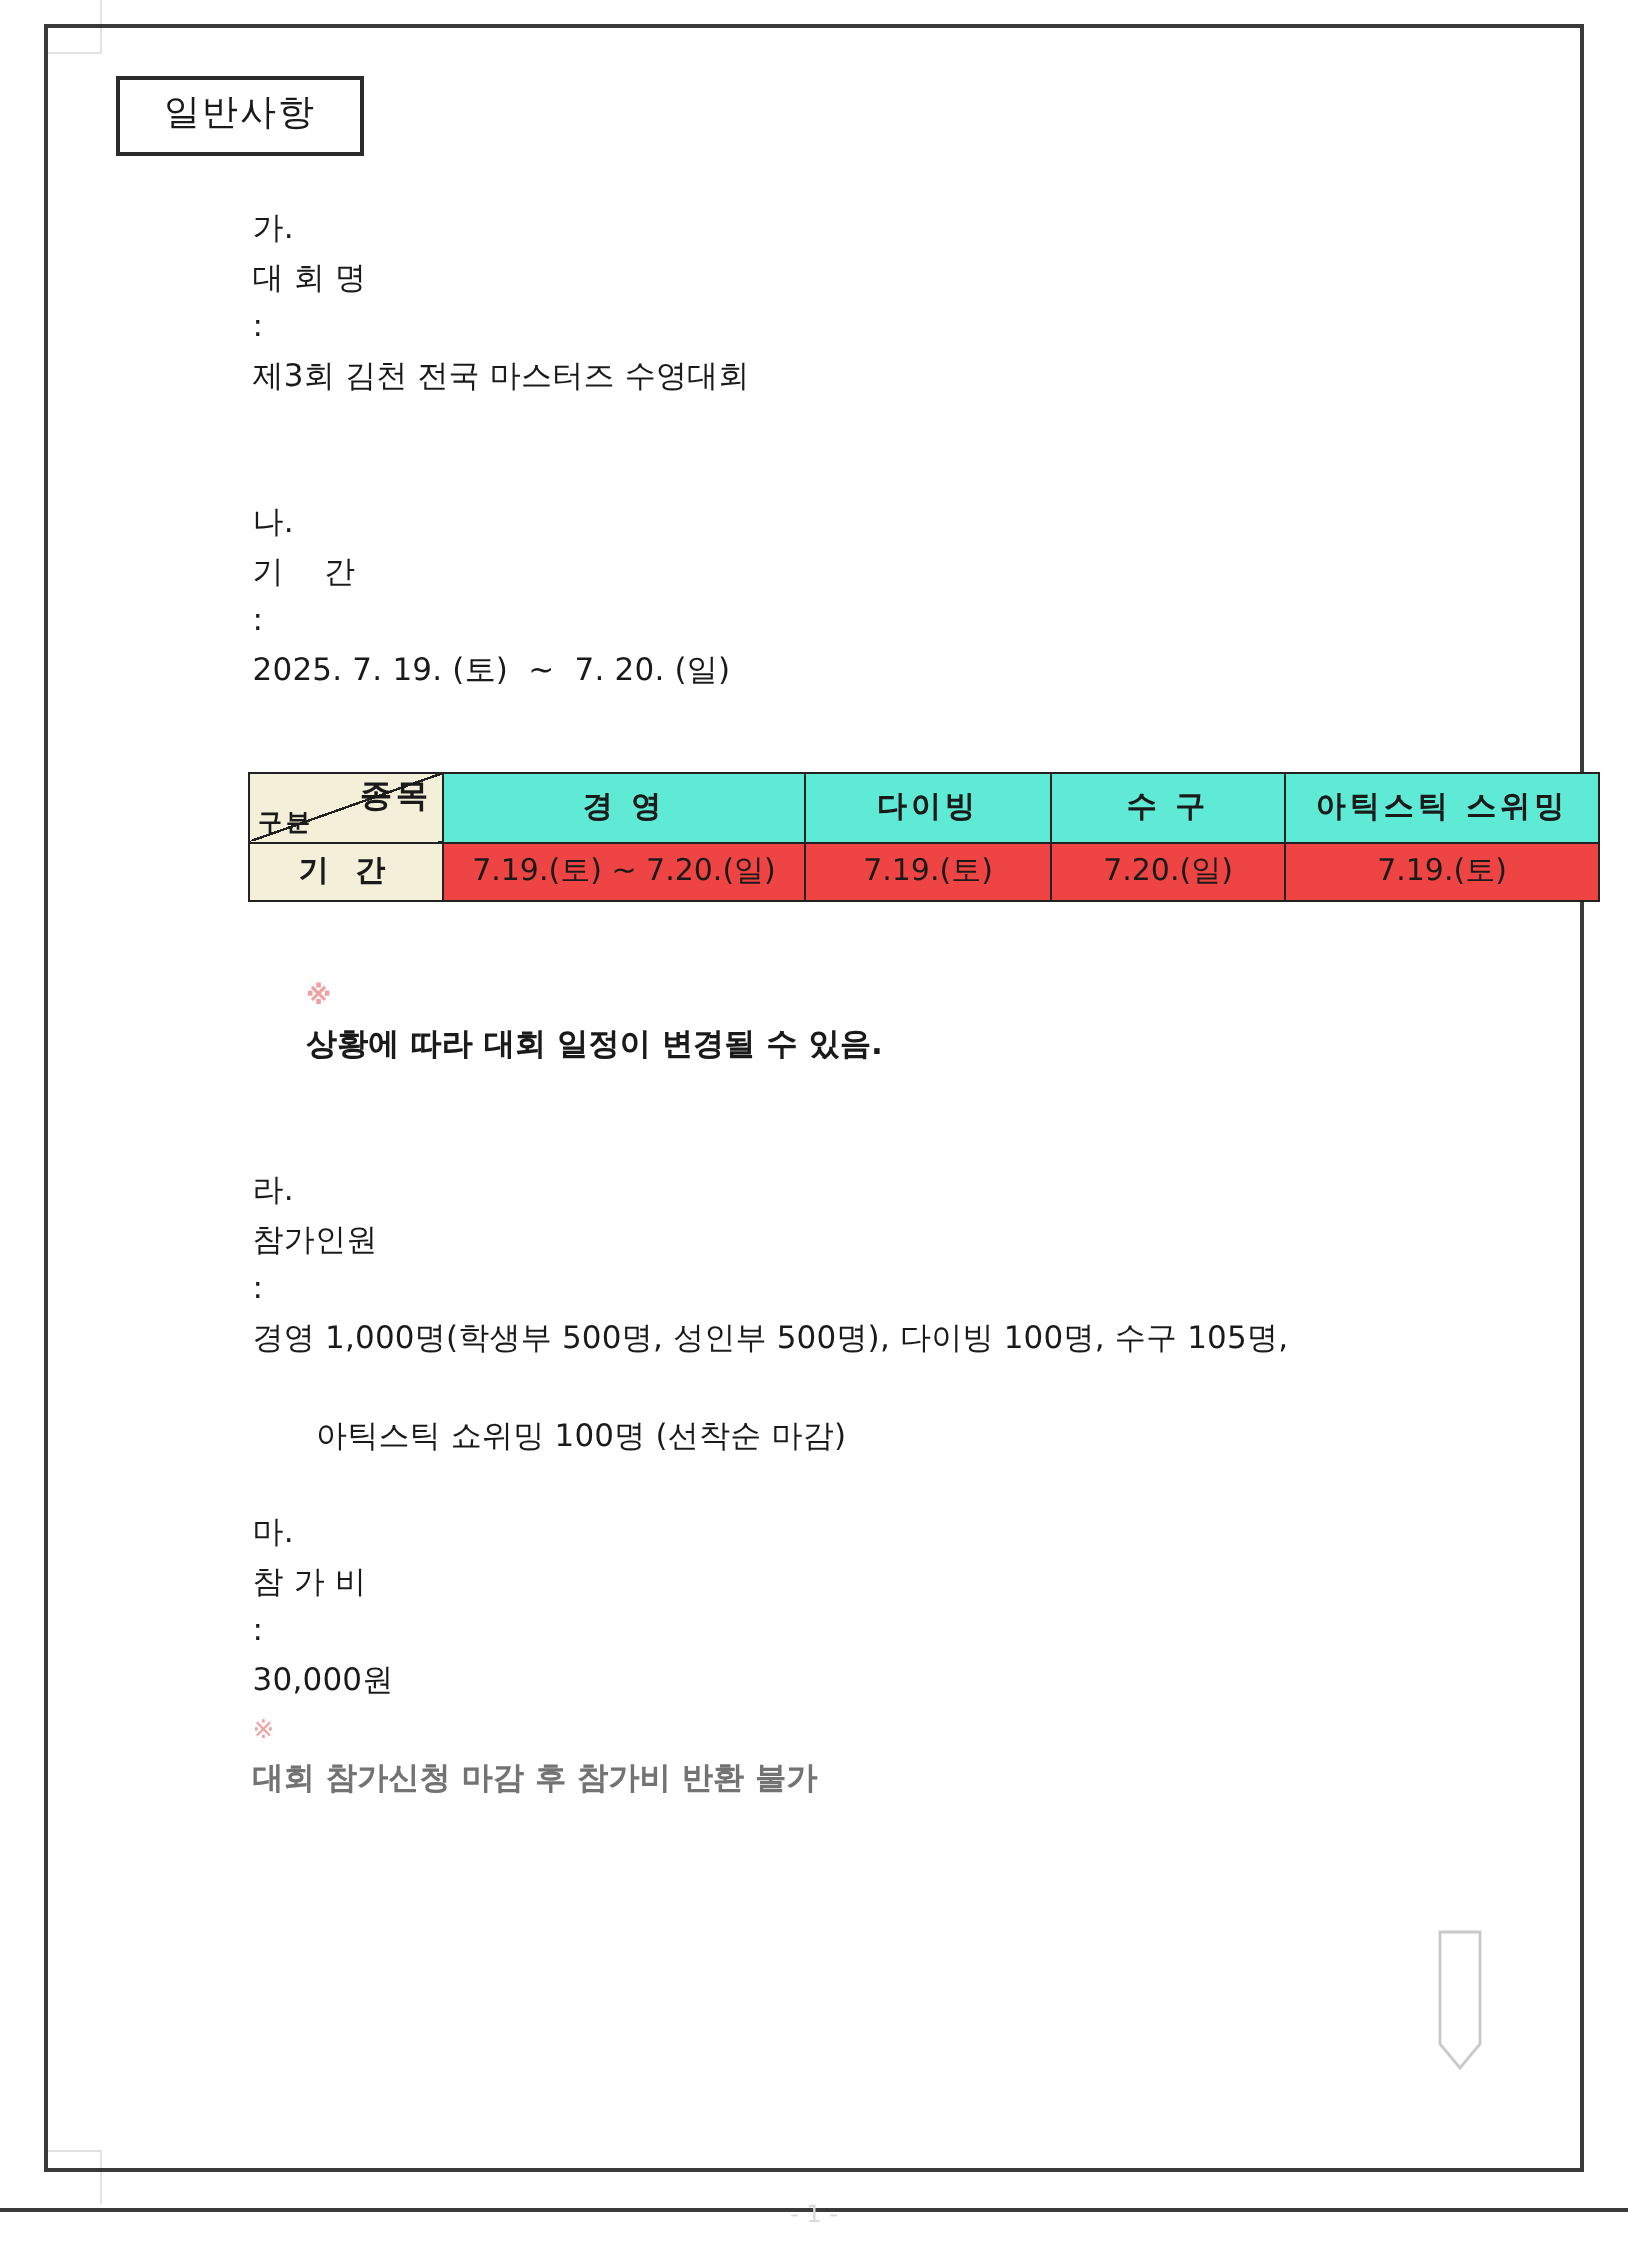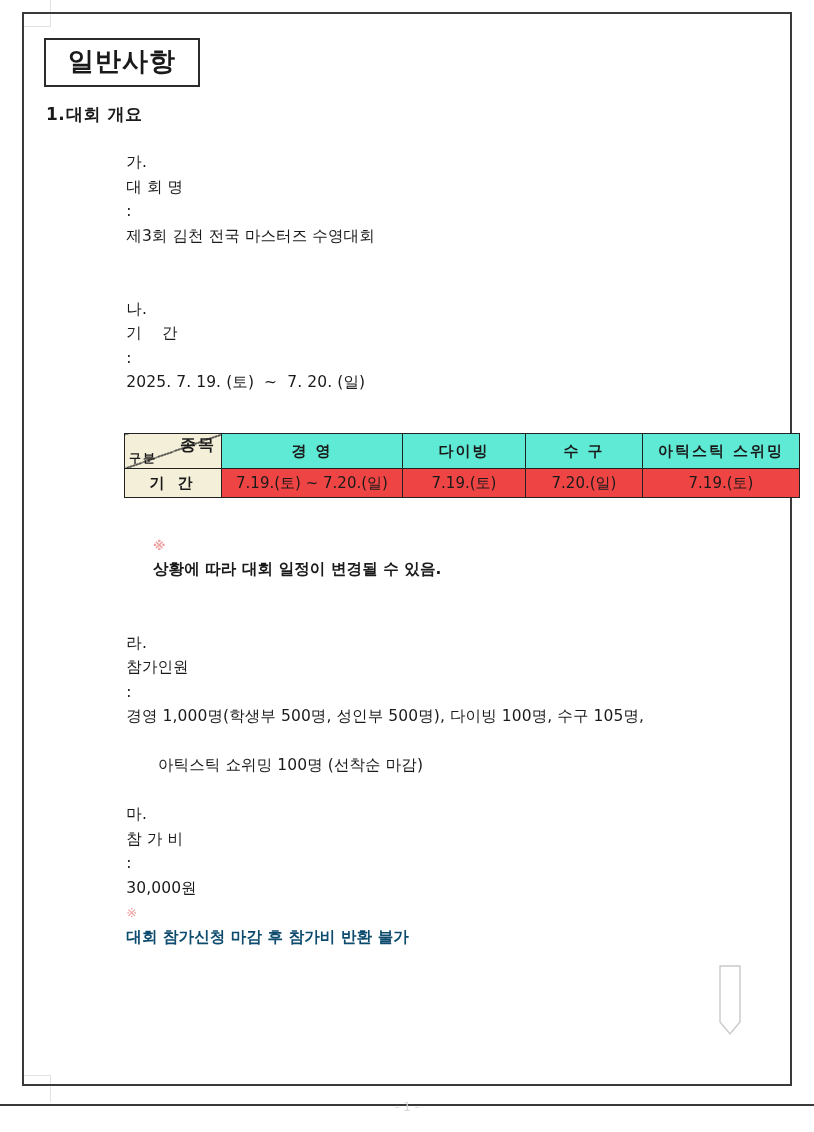--- a/index.html
+++ b/index.html
@@ -43,23 +43,23 @@
     position: absolute;
     left: 0; top: 0; right: 0; bottom: 0;
     padding: 14px 16px 0 16px;
   }
 
   
   .title-box {
     display: inline-block;
     border: 2px solid #2b2b2b;
     padding: 7px 22px 9px 22px;
-    margin: 10px 0 0 4px;
-    font-size: 26px;
-    font-weight: 700;
+    margin: 10px 0 0 18px;
+    font-size: 18px;
+    font-weight: 400;
     letter-spacing: 1px;
     line-height: 1.1;
   }
 
   
   .sec {
     margin-left: 6px;
   }
   .sec-head {
     font-size: 17px;
@@ -70,21 +70,21 @@
   .sec-head .num { display: inline-block; width: 20px; }
   .line {
     font-size: 15.5px;
     line-height: 1.58;
     white-space: pre;
     letter-spacing: .1px;
   }
   .ind1 { padding-left: 30px; }
   .ind2 { padding-left: 52px; }
   .ind4 { padding-left: 112px; }
-  .red { color: #0c4a6e; }
+  .red { color: #737373; }
   .star { color: #f0a0a0; font-size: 13px; }
   .bold { font-weight: 700; }
 
   
   .sched-wrap { margin: 14px 0 0 78px; }
   table.sched {
     border-collapse: collapse;
     table-layout: fixed;
     width: 620px;
     font-size: 15px;
@@ -164,23 +164,20 @@
   <div class="corner-mark corner-bl"></div>
 
   <div class="doc-frame">
     <div class="doc-frame-inner">
 
       
       <div class="title-box">일반사항</div>
 
       
       <div class="sec">
-        <div class="sec-head">
-          <span class="num">1.</span><span>대회 개요</span>
-        </div>
 
         <div class="line ind1">
           <span>가.</span>
           <span>대 회 명</span>
           <span>:</span>
           <span>제3회 김천 전국 마스터즈 수영대회</span>
         </div>
 
         <div class="line ind1">
           <span>나.</span>

